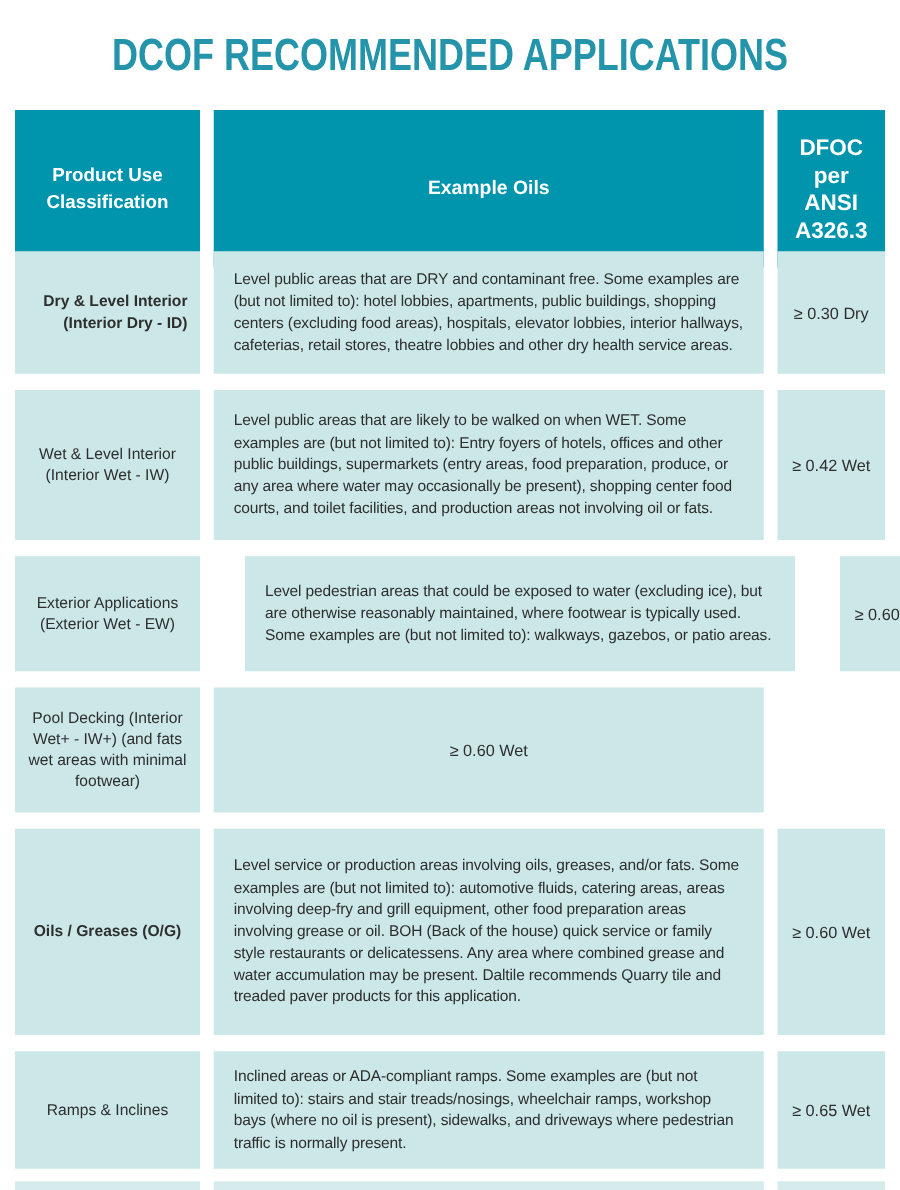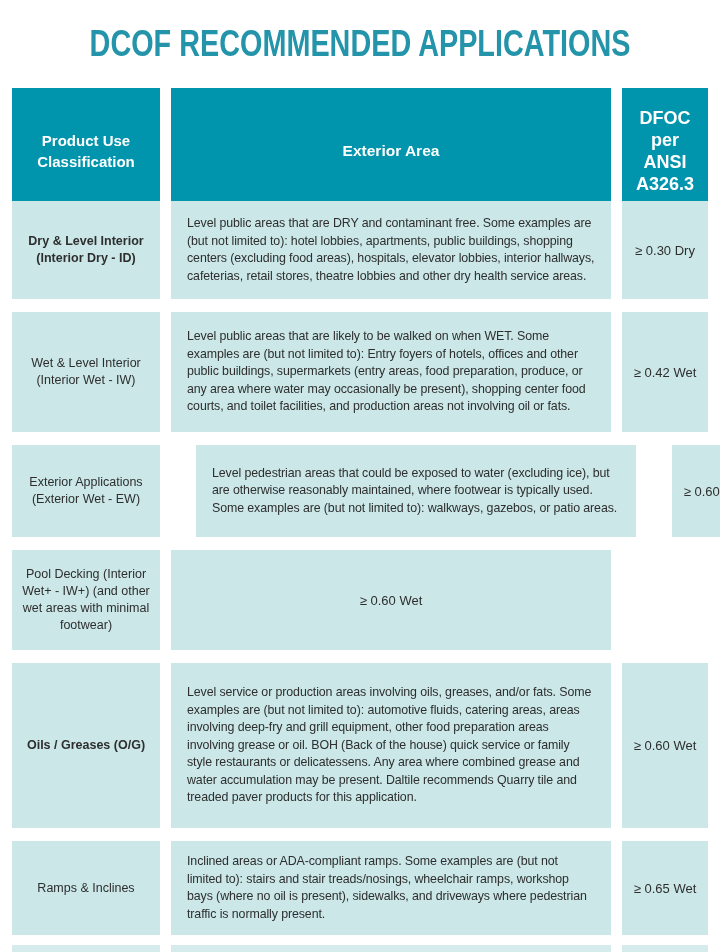--- a/index.html
+++ b/index.html
@@ -59,21 +59,21 @@
   }
   .example-cell {
     justify-content: center;
     text-align: left;
     font-size: 12.4px;
     line-height: 17.5px;
     padding: 10px 16px;
     letter-spacing: -0.1px;
   }
   .dcof-cell { font-size: 13px; }
-  .bold { font-weight: 700; }
+  .bold { font-weight: 700; text-align: right; }
   .regular { font-weight: 400; }
   .r1 { min-height: 98px; }
   .r2 { min-height: 120px; }
   .r3 { min-height: 92px; gap: 36px; }
   .r4 { min-height: 100px; }
   .r5 { min-height: 165px; }
   .r6 { min-height: 94px; margin-bottom: 10px; }
   .partial-row { height: 30px; margin-bottom: 0; }
   .partial-row .cell { background: #d6ecec; }
 </style>
@@ -83,21 +83,21 @@
 <div class="page">
 
   <div class="title-wrap">
     <h1 class="title">DCOF RECOMMENDED APPLICATIONS</h1>
   </div>
 
   <div class="table">
 
     <div class="row header-row">
       <div class="cell head-c1">Product Use Classification</div>
-      <div class="cell head-c2">Exterior Area</div>
+      <div class="cell head-c2">Example Oils</div>
       <div class="cell head-c3">DFOC per ANSI A326.3</div>
     </div>
 
     <div class="row r1">
       <div class="cell class-cell">
         <span class="bold">Dry &amp; Level Interior (Interior Dry - ID)</span>
       </div>
       <div class="cell example-cell">
         <span>Level public areas that are DRY and contaminant free. Some examples are (but not limited to): hotel lobbies, apartments, public buildings, shopping centers (excluding food areas), hospitals, elevator lobbies, interior hallways, cafeterias, retail stores, theatre lobbies and other dry health service areas.</span>
       </div>
@@ -125,21 +125,21 @@
       <div class="cell example-cell">
         <span>Level pedestrian areas that could be exposed to water (excluding ice), but are otherwise reasonably maintained, where footwear is typically used. Some examples are (but not limited to): walkways, gazebos, or patio areas.</span>
       </div>
       <div class="cell dcof-cell">
         <span>≥ 0.60 Wet</span>
       </div>
     </div>
 
     <div class="row r4">
       <div class="cell class-cell">
-        <span class="regular">Pool Decking (Interior Wet+ - IW+) (and other wet areas with minimal footwear)</span>
+        <span class="regular">Pool Decking (Interior Wet+ - IW+) (and fats wet areas with minimal footwear)</span>
       </div>
       <div class="cell dcof-cell">
         <span>≥ 0.60 Wet</span>
       </div>
     </div>
 
     <div class="row r5">
       <div class="cell class-cell">
         <span class="bold">Oils / Greases (O/G)</span>
       </div>

